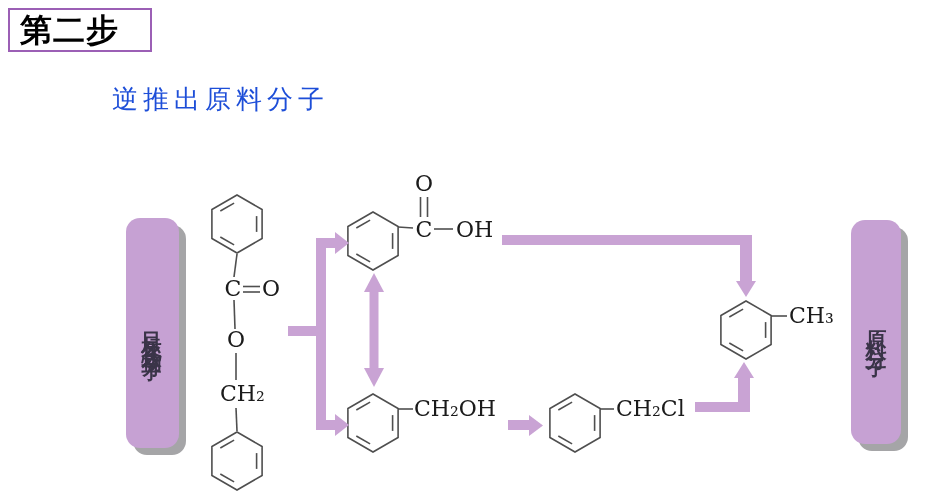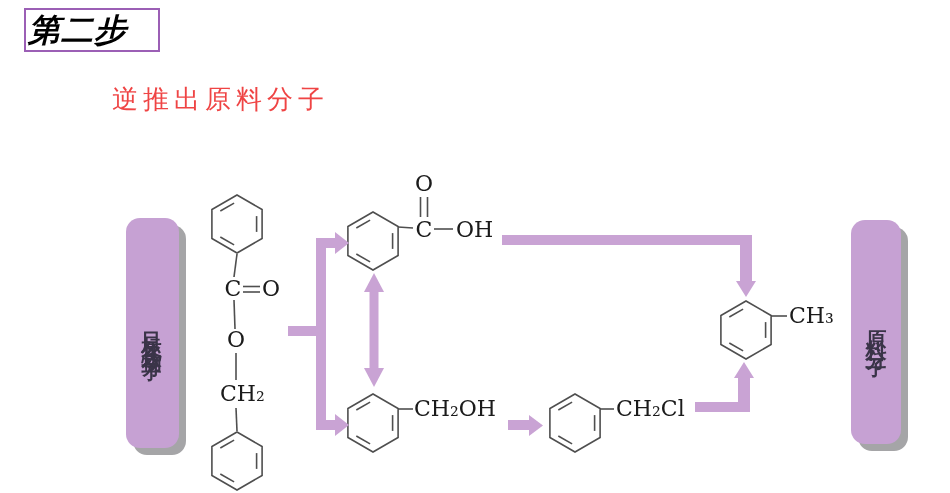--- a/index.html
+++ b/index.html
@@ -2,32 +2,32 @@
 <html><head>
 <meta charset="utf-8">
 <style>
   html,body{margin:0;padding:0;background:#ffffff;}
   #stage{
     position:relative;width:950px;height:493px;background:#ffffff;overflow:hidden;
     font-family:"DejaVu Sans","Liberation Sans",sans-serif;
   }
   
   .title-box{
-    position:absolute;left:24px;top:8px;width:130px;height:40px;
+    position:absolute;left:8px;top:8px;width:130px;height:40px;
     border:2px solid #9b5fb5;background:#ffffff;
-    display:flex;align-items:center;padding-left:2px;font-style:italic;
+    display:flex;align-items:center;padding-left:10px;
   }
   .title-box .title-text{
     font-size:32px;font-weight:bold;color:#000;letter-spacing:1px;line-height:1;
   }
   
   .subtitle{
     position:absolute;left:112px;top:82px;
     font-family:"DejaVu Serif","Liberation Serif",serif;
-    font-size:26px;color:#ef4444;letter-spacing:5px;
+    font-size:26px;color:#1d4ed8;letter-spacing:5px;
   }
   
   .vbox{
     position:absolute;background:#c6a1d3;border-radius:14px;
     box-shadow:7px 7px 0 0 #a5a5a7;
     display:flex;align-items:center;justify-content:center;
   }
   .vbox-left{left:126px;top:218px;width:53px;height:230px;}
   .vbox-right{left:851px;top:220px;width:50px;height:224px;}
   .vbox .vtext{

